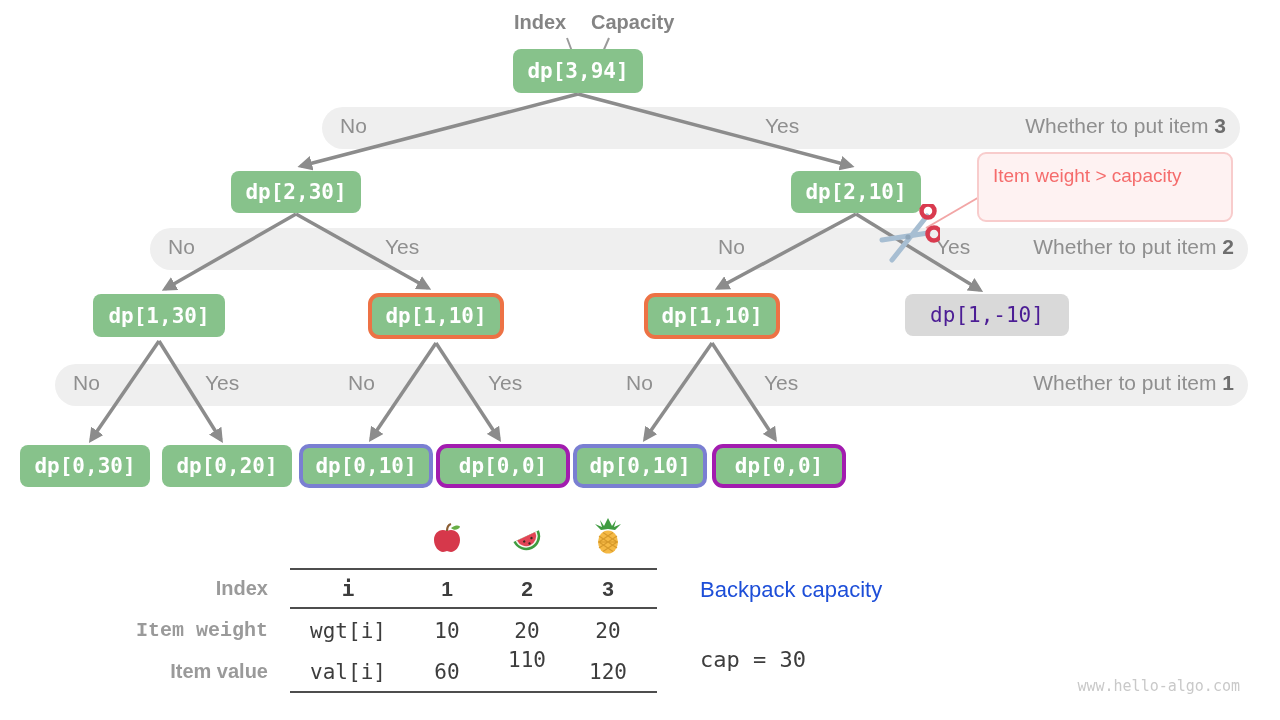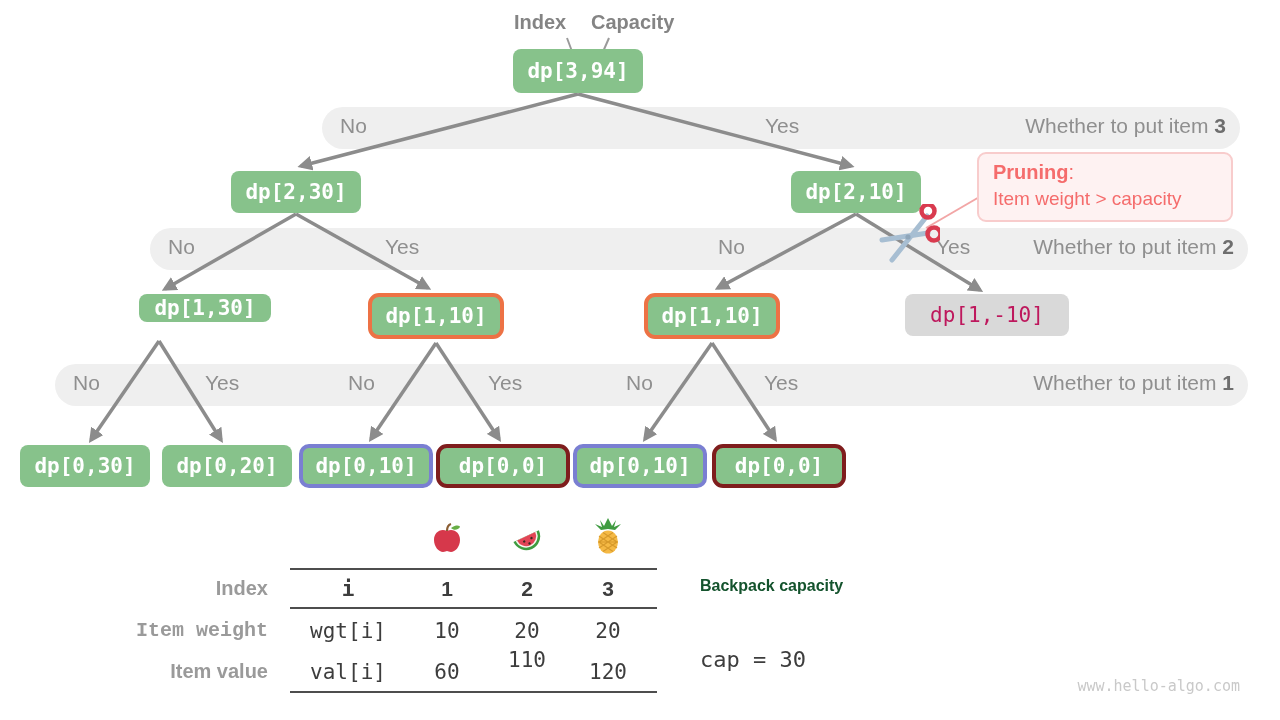--- a/index.html
+++ b/index.html
@@ -9,43 +9,43 @@
   .band{position:absolute;height:42px;background:#EFEFEF;border-radius:21px;z-index:1;}
   .choice{position:absolute;z-index:2;font-size:21px;color:#8F8F8F;}
   .band-label{position:absolute;z-index:2;font-size:21px;color:#8F8F8F;}
   .band-label b{font-weight:bold;color:#6E6E6E;}
   .node{position:absolute;z-index:3;display:flex;align-items:center;justify-content:center;
         border-radius:8px;box-sizing:border-box;
         font-family:"DejaVu Sans Mono",monospace;font-weight:bold;font-size:21px;color:#ffffff;}
   .node.green{background:#87C28B;}
   .node.green-orange{background:#87C28B;border:4px solid #ED7245;border-radius:11px;}
   .node.green-purple{background:#87C28B;border:4px solid #7A7FD2;border-radius:10px;}
-  .node.green-blue{background:#87C28B;border:4px solid #7f1d1d;border-radius:11px;}
-  .node.gray{background:#D9D9D9;color:#be185d;font-weight:normal;}
+  .node.green-blue{background:#87C28B;border:4px solid #a21caf;border-radius:11px;}
+  .node.gray{background:#D9D9D9;color:#4c1d95;font-weight:normal;}
   .hdr{position:absolute;z-index:3;font-size:20px;font-weight:bold;color:#848484;}
   #hdr-index{left:514px;top:11px;}
   #hdr-cap{left:591px;top:11px;}
   #pruning-box{position:absolute;left:977px;top:152px;width:256px;height:70px;z-index:4;
         box-sizing:border-box;background:#FEF2F2;border:2px solid #F8CCCC;border-radius:9px;
         padding:7px 14px;}
   .pr-line1{font-size:20px;color:#F56C6C;}
   .pr-title{font-weight:bold;}
   .pr-line2{font-size:19px;color:#F56C6C;margin-top:4px;}
   #scissors{position:absolute;left:876px;top:204px;z-index:5;}
   .fruit{position:absolute;z-index:3;}
   #fruit-1{left:430px;top:520px;}
   #fruit-2{left:510px;top:521px;}
   #fruit-3{left:591px;top:517px;}
   .t-line{position:absolute;height:2px;background:#4D4D4D;z-index:1;}
   .t-rowlabel{position:absolute;text-align:right;font-weight:bold;color:#9A9A9A;font-size:20px;z-index:1;}
   .t-cell{position:absolute;text-align:center;font-size:21px;color:#3D3D3D;z-index:1;}
   .t-mono{font-family:"DejaVu Sans Mono",monospace;}
   .t-mono-bold{font-family:"DejaVu Sans Mono",monospace;font-weight:bold;}
   .t-bold{font-weight:bold;}
-  #backpack-label{position:absolute;left:700px;top:577px;font-size:16px;font-weight:bold;color:#14532d;}
+  #backpack-label{position:absolute;left:700px;top:577px;font-size:22px;font-weight:normal;color:#1d4ed8;}
   #backpack-value{position:absolute;left:700px;top:647px;font-size:22px;color:#3D3D3D;
         font-family:"DejaVu Sans Mono",monospace;}
   #watermark{position:absolute;right:40px;top:677px;font-size:15px;color:#C9C9C9;
         font-family:"DejaVu Sans Mono",monospace;}
 </style>
 </head>
 <body>
 
 <div id="page">
 
@@ -69,21 +69,20 @@
       <line x1="712" y1="343" x2="775" y2="439" stroke="#8C8C8C" stroke-width="3.5" marker-end="url(#arrowhead)"></line>
       <line x1="567" y1="38" x2="573" y2="54" stroke="#9A9A9A" stroke-width="2"></line>
       <line x1="609" y1="38" x2="602" y2="54" stroke="#9A9A9A" stroke-width="2"></line>
       <line x1="926" y1="228" x2="981" y2="196" stroke="#F2A6A6" stroke-width="2"></line>
     </svg>
 
   <div class="hdr" id="hdr-index">Index</div>
   <div class="hdr" id="hdr-cap">Capacity</div>
 
   <div id="pruning-box">
-    <div class="pr-line1"><span class="pr-title">Pruning</span><span>:</span></div>
     <div class="pr-line2">Item weight &gt; capacity</div>
   </div>
 
   <div id="scissors">
     <svg width="64" height="64" viewBox="0 0 64 64">
       <line x1="6" y1="36" x2="52" y2="29" stroke="#A7BED2" stroke-width="5" stroke-linecap="round"></line>
       <line x1="16" y1="56" x2="51" y2="12" stroke="#A7BED2" stroke-width="5" stroke-linecap="round"></line>
       <circle cx="52" cy="7" r="6.5" stroke="#D93B4F" stroke-width="4.5" fill="none"></circle>
       <circle cx="58" cy="30" r="6.5" stroke="#D93B4F" stroke-width="4.5" fill="none"></circle>
       <circle cx="32" cy="33" r="2.6" fill="#8FA6BA"></circle>
@@ -117,21 +116,21 @@
     </svg>
   </div>
 
   <div id="backpack-label">Backpack capacity</div>
   <div id="backpack-value">cap = 30</div>
   <div id="watermark">www.hello-algo.com</div>
 
 <div class="node green" style="left: 513px; top: 49px; width: 130px; height: 44px;">dp[3,94]</div>
     <div class="node green" style="left: 231px; top: 171px; width: 130px; height: 42px;">dp[2,30]</div>
     <div class="node green" style="left: 791px; top: 171px; width: 130px; height: 42px;">dp[2,10]</div>
-    <div class="node green" style="left: 93px; top: 294px; width: 132px; height: 28px; margin-left: 46px;">dp[1,30]</div>
+    <div class="node green" style="left: 93px; top: 294px; width: 132px; height: 43px;">dp[1,30]</div>
     <div class="node green-orange" style="left: 368px; top: 293px; width: 136px; height: 46px;">dp[1,10]</div>
     <div class="node green-orange" style="left: 644px; top: 293px; width: 136px; height: 46px;">dp[1,10]</div>
     <div class="node gray" style="left: 905px; top: 294px; width: 164px; height: 42px;">dp[1,-10]</div>
     <div class="node green" style="left: 20px; top: 445px; width: 130px; height: 42px;">dp[0,30]</div>
     <div class="node green" style="left: 162px; top: 445px; width: 130px; height: 42px;">dp[0,20]</div>
     <div class="node green-purple" style="left: 299px; top: 444px; width: 134px; height: 44px;">dp[0,10]</div>
     <div class="node green-blue" style="left: 436px; top: 444px; width: 134px; height: 44px;">dp[0,0]</div>
     <div class="node green-purple" style="left: 573px; top: 444px; width: 134px; height: 44px;">dp[0,10]</div>
     <div class="node green-blue" style="left: 712px; top: 444px; width: 134px; height: 44px;">dp[0,0]</div>
     <div class="band" style="left: 322px; top: 107px; width: 918px;"></div>

